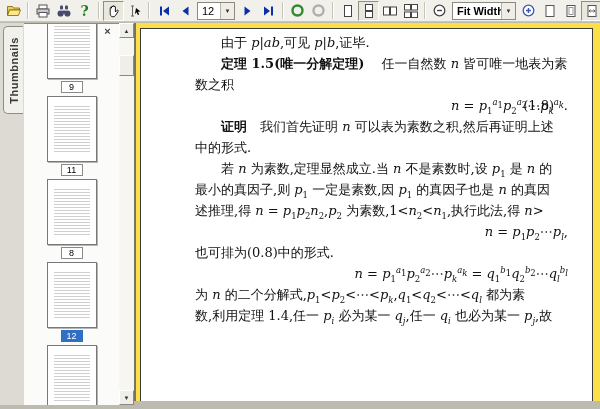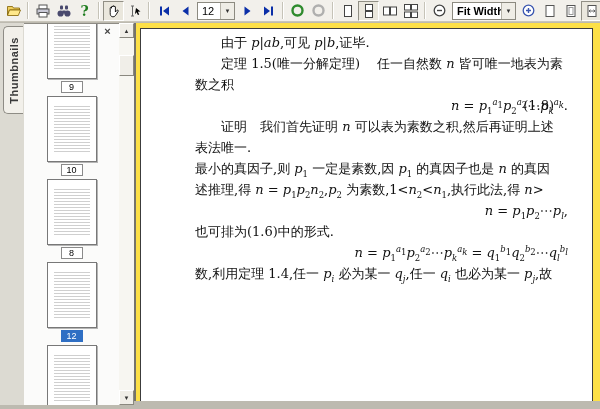--- a/index.html
+++ b/index.html
@@ -58,21 +58,21 @@
   
   .doc-area { position:absolute; left:134px; top:23px; width:466px; height:378px;
     background:#fde047; border-left:2px solid #75736c; overflow:hidden; }
   .page { position:absolute; left:4px; top:5px; width:453px; height:420px;
     background:#fff; border:1px solid #3c3c3c; overflow:hidden; }
   .page-content { padding:3px 24px 0 54px; font-family:"DejaVu Serif", serif;
     font-size:13px; color:#111; }
   .line { height:21px; line-height:21px; white-space:nowrap; position:relative; }
   .line.indent { padding-left:26px; }
   .line.center { text-align:right; }
-  .line .bold { font-weight:normal;text-align:right; }
+  .line .bold { font-weight:bold;text-align:right; }
   .line sub, .line sup { font-size:8.5px; line-height:0; }
   .line i { font-family:"DejaVu Serif", serif; }
   .eqnum { position:absolute; right:14px; top:0; }
 
   .footer-strip { position:absolute; left:0; bottom:0; width:600px; height:4px; background:#bdbab0; }
 </style>
 </head>
 <body>
 
 <div class="toolbar">
@@ -267,21 +267,21 @@
       <div class="thumb-item">
         <div class="thumb-page">
           <div class="thumb-lines"></div>
         </div>
         <div class="thumb-label">9</div>
       </div>
       <div class="thumb-item">
         <div class="thumb-page">
           <div class="thumb-lines"></div>
         </div>
-        <div class="thumb-label">10</div>
+        <div class="thumb-label">11</div>
       </div>
       <div class="thumb-item">
         <div class="thumb-page">
           <div class="thumb-lines"></div>
         </div>
         <div class="thumb-label">8</div>
       </div>
       <div class="thumb-item">
         <div class="thumb-page">
           <div class="thumb-lines"></div>
@@ -306,24 +306,26 @@
 </div>
 
 <div class="doc-area">
   <div class="page">
     <div class="page-content">
         <div class="line indent"><span>由于 <i>p</i>|<i>a</i><i>b</i>,可见 <i>p</i>|<i>b</i>,证毕.</span></div>
         <div class="line indent"><span class="bold">定理 1.5(唯一分解定理)</span><span>　 任一自然数 <i>n</i> 皆可唯一地表为素</span></div>
         <div class="line"><span>数之积</span></div>
         <div class="line center"><span><i>n</i> = <i>p</i><sub>1</sub><sup><i>a</i><sub>1</sub></sup><i>p</i><sub>2</sub><sup><i>a</i><sub>2</sub></sup>⋯<i>p</i><sub><i>k</i></sub><sup><i>a</i><sub><i>k</i></sub></sup>.</span><span class="eqnum">(1.8)</span></div>
         <div class="line indent"><span class="bold">证明</span><span>　我们首先证明 <i>n</i> 可以表为素数之积,然后再证明上述</span></div>
-        <div class="line"><span>表法唯一.</span></div>
+        <div class="line"><span>中的形式.</span></div>
+        <div class="line indent"><span>若 <i>n</i> 为素数,定理显然成立.当 <i>n</i> 不是素数时,设 <i>p</i><sub>1</sub> 是 <i>n</i> 的</span></div>
         <div class="line"><span>最小的真因子,则 <i>p</i><sub>1</sub> 一定是素数,因 <i>p</i><sub>1</sub> 的真因子也是 <i>n</i> 的真因</span></div>
         <div class="line"><span>述推理,得 <i>n</i> = <i>p</i><sub>1</sub><i>p</i><sub>2</sub><i>n</i><sub>2</sub>,<i>p</i><sub>2</sub> 为素数,1&lt;<i>n</i><sub>2</sub>&lt;<i>n</i><sub>1</sub>,执行此法,得 <i>n</i>&gt;</span></div>
         <div class="line center"><span><i>n</i> = <i>p</i><sub>1</sub><i>p</i><sub>2</sub>⋯<i>p</i><sub><i>l</i></sub>,</span></div>
-        <div class="line"><span>也可排为(1.6)中的形式.</span></div>
+        <div class="line"><span>也可排为(0.8)中的形式.</span></div>
         <div class="line center"><span><i>n</i> = <i>p</i><sub>1</sub><sup><i>a</i><sub>1</sub></sup><i>p</i><sub>2</sub><sup><i>a</i><sub>2</sub></sup>⋯<i>p</i><sub><i>k</i></sub><sup><i>a</i><sub><i>k</i></sub></sup> = <i>q</i><sub>1</sub><sup><i>b</i><sub>1</sub></sup><i>q</i><sub>2</sub><sup><i>b</i><sub>2</sub></sup>⋯<i>q</i><sub><i>l</i></sub><sup><i>b</i><sub><i>l</i></sub></sup></span></div>
+        <div class="line"><span>为 <i>n</i> 的二个分解式,<i>p</i><sub>1</sub>&lt;<i>p</i><sub>2</sub>&lt;⋯&lt;<i>p</i><sub><i>k</i></sub>,<i>q</i><sub>1</sub>&lt;<i>q</i><sub>2</sub>&lt;⋯&lt;<i>q</i><sub><i>l</i></sub> 都为素</span></div>
         <div class="line"><span>数,利用定理 1.4,任一 <i>p</i><sub><i>i</i></sub> 必为某一 <i>q</i><sub><i>j</i></sub>,任一 <i>q</i><sub><i>i</i></sub> 也必为某一 <i>p</i><sub><i>j</i></sub>,故</span></div>
       </div>
   </div>
 </div>
 
 <div class="footer-strip"></div>
 
 </body></html>

